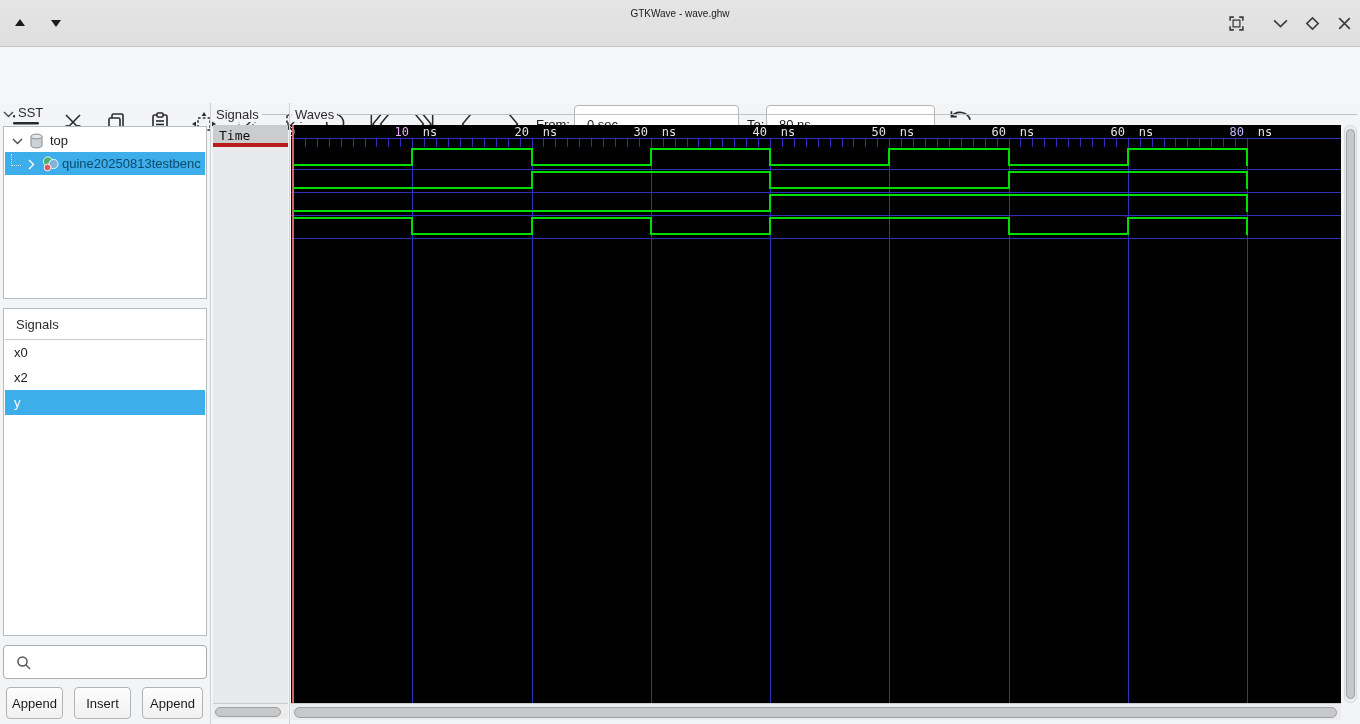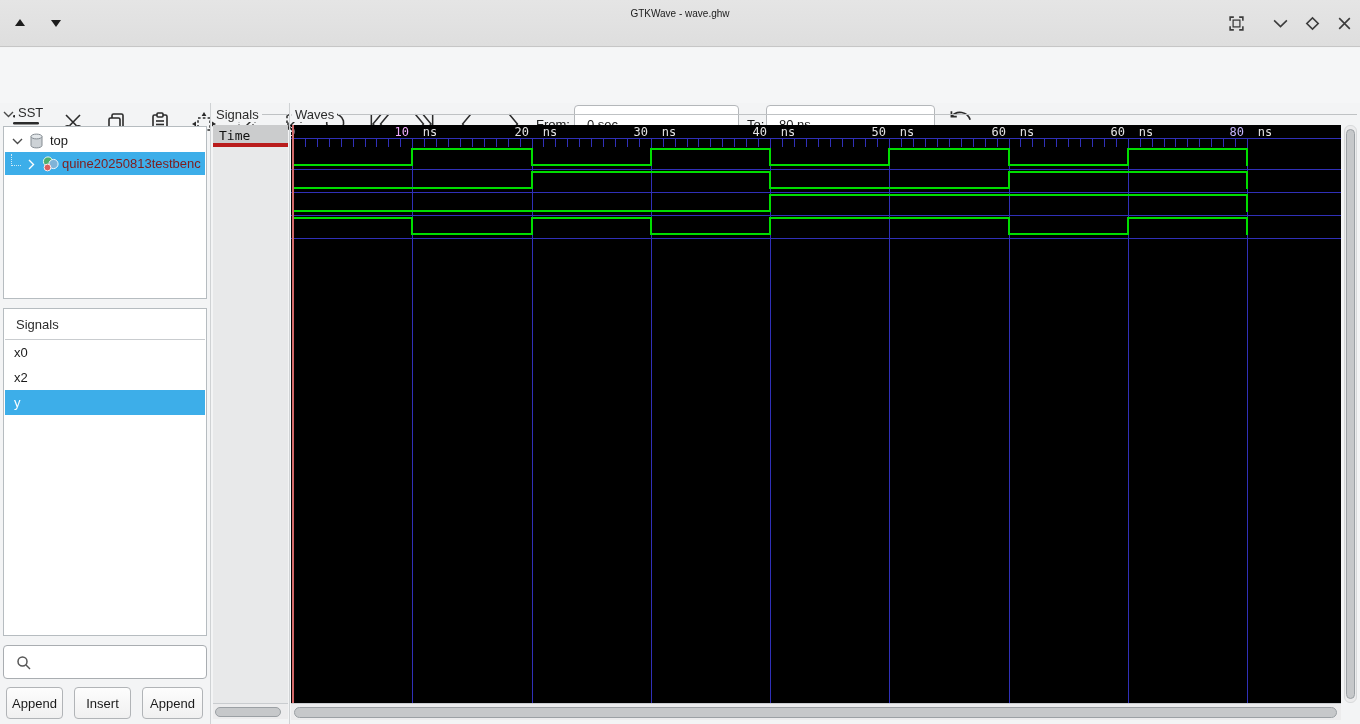--- a/index.html
+++ b/index.html
@@ -25,21 +25,21 @@
     background:#fff; font-size:13px; color:#1c1c1c; padding:0 12px; font-family:"Liberation Sans",sans-serif; }
 
   
   .frame-label { position:absolute; font-size:13px; color:#2b2b2b; background:#f3f4f5; padding:0 3px; z-index:2; }
   .frame-line  { position:absolute; height:1px; background:#bfc2c4; }
   .panel-box { position:absolute; background:#fff; border:1px solid #b6bcc0; }
 
   
   .tree-row { position:absolute; left:1px; right:1px; height:23px; font-size:13px; color:#1a1a1a;
     line-height:23px; cursor:pointer; white-space:nowrap; overflow:hidden; }
-  .tree-row.sel { background:#3daee9; color:#7f1d1d; }
+  .tree-row.sel { background:#3daee9; color:#0c4a6e; }
   .tree-ic { position:absolute; top:4px; }
 
   
   .fac-head { position:absolute; left:1px; top:1px; right:1px; height:30px; border-bottom:1px solid #c9cccf;
     font-size:13px; color:#2b2b2b; line-height:30px; padding-left:11px; background:#fff; }
   .fac-row { height:25px; line-height:25px; font-size:13px; color:#1a1a1a; padding-left:9px; cursor:pointer; }
   .fac-row.sel { background:#3daee9; color:#fcfdfe; }
 
   
   .search { position:absolute; left:3px; top:645px; width:204px; height:34px; border:1px solid #a9adb1;

